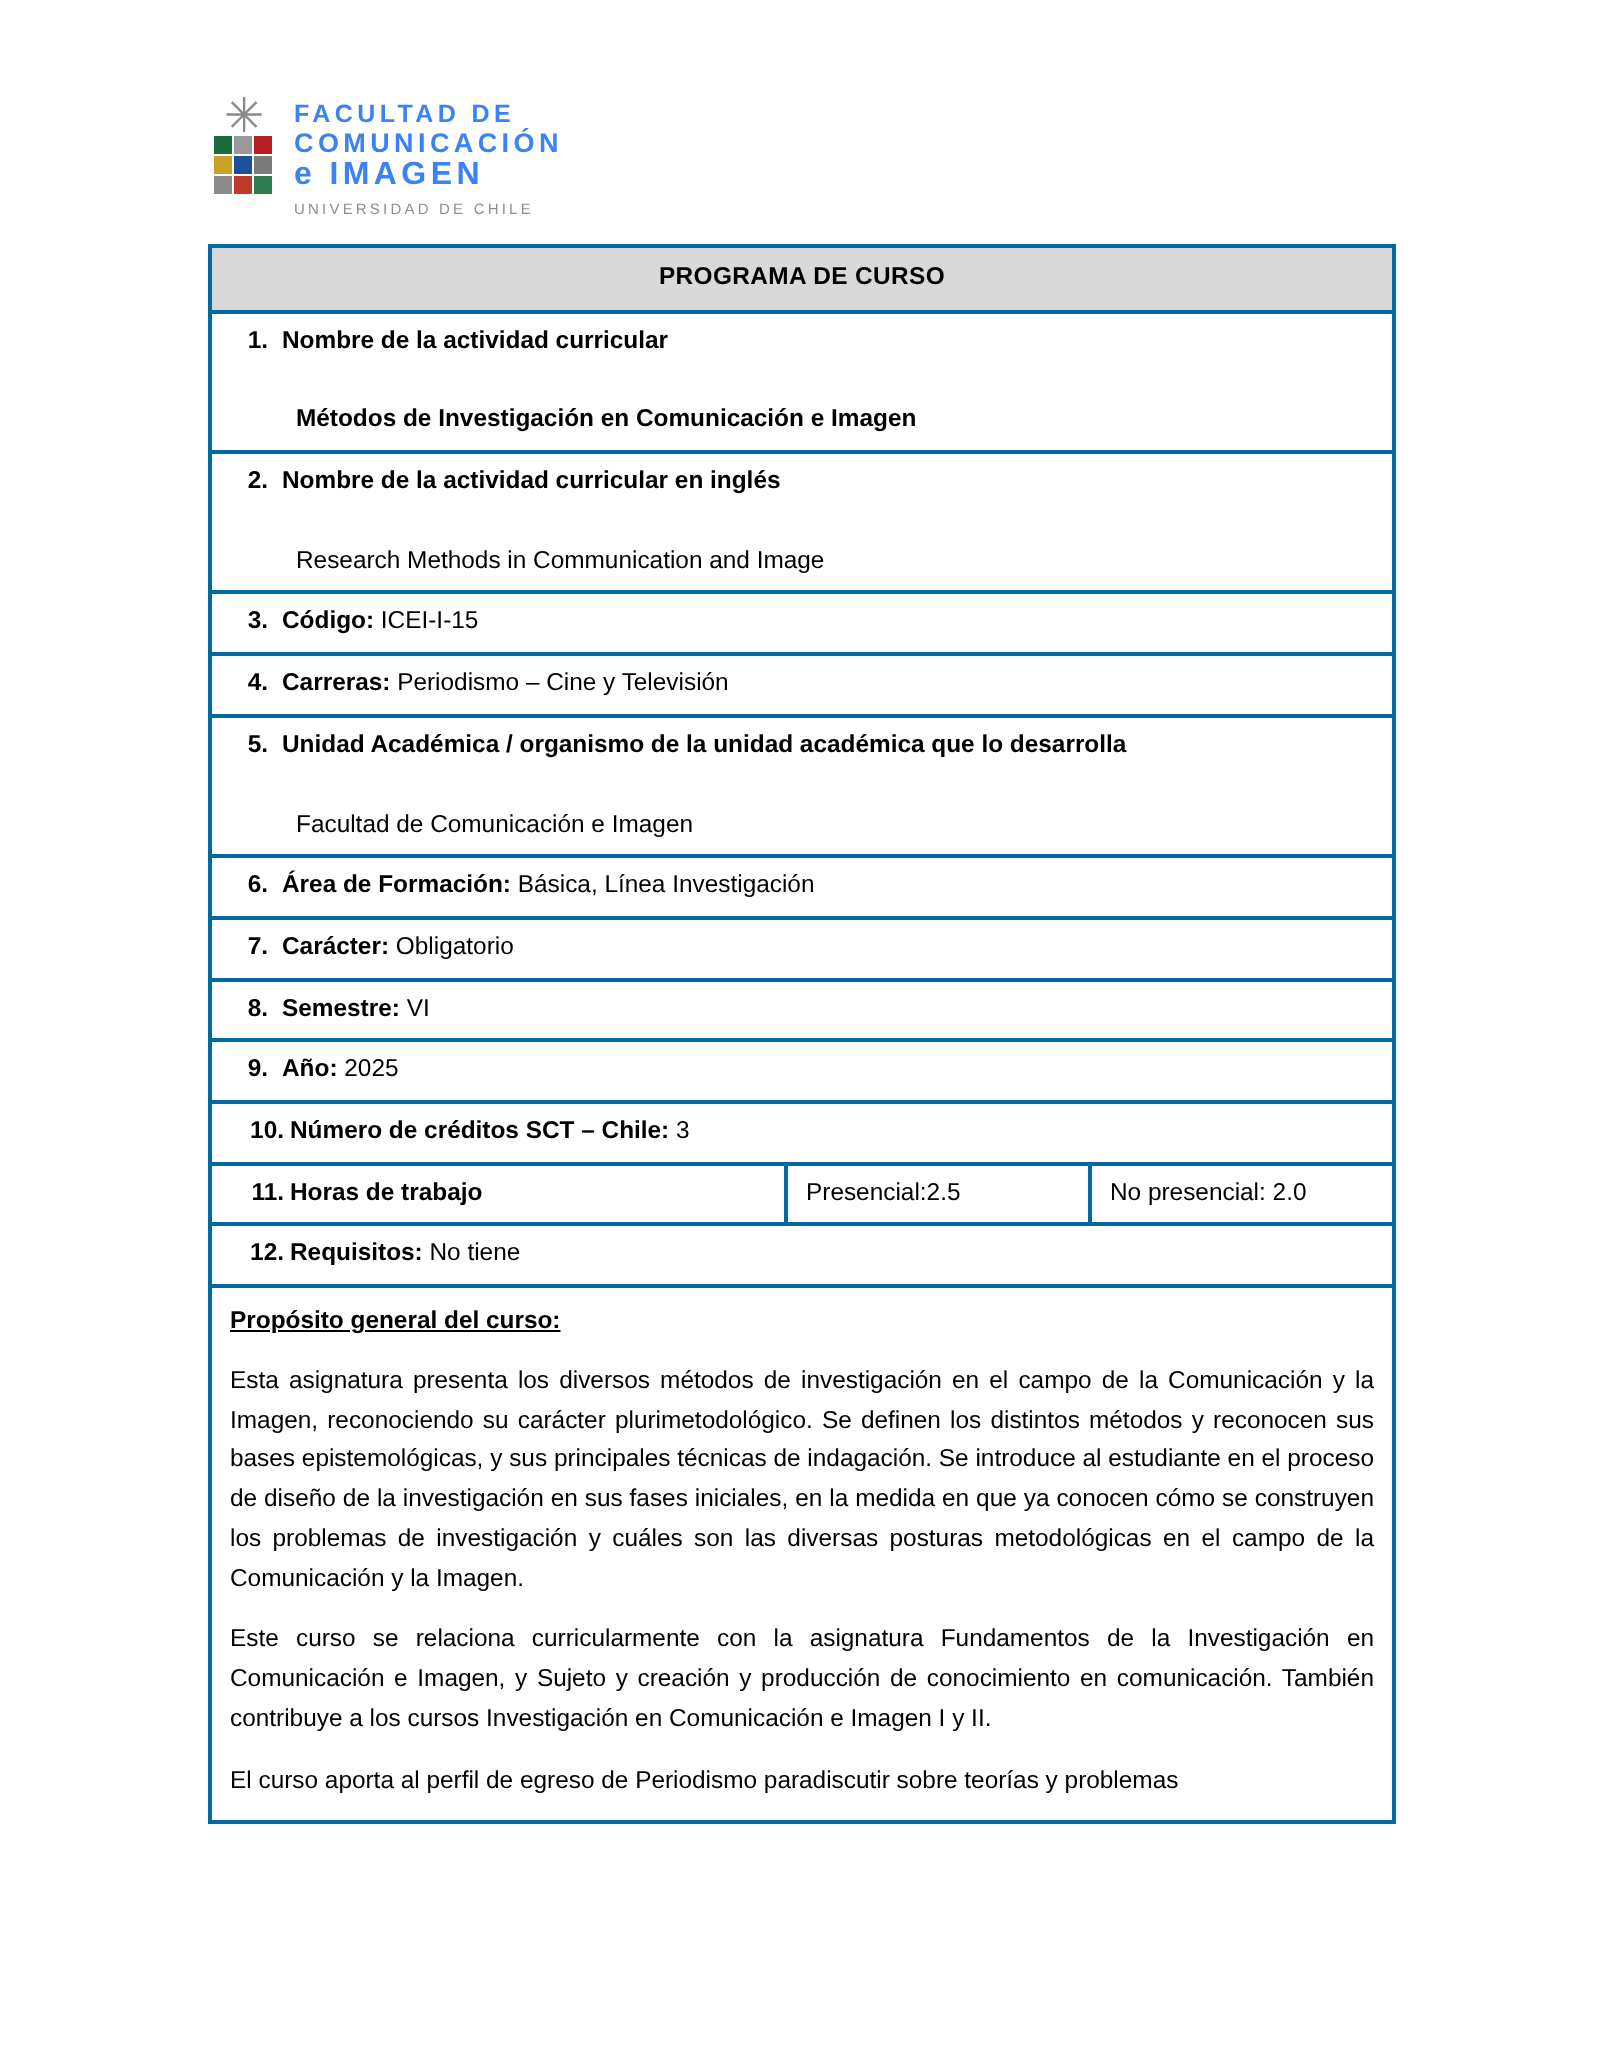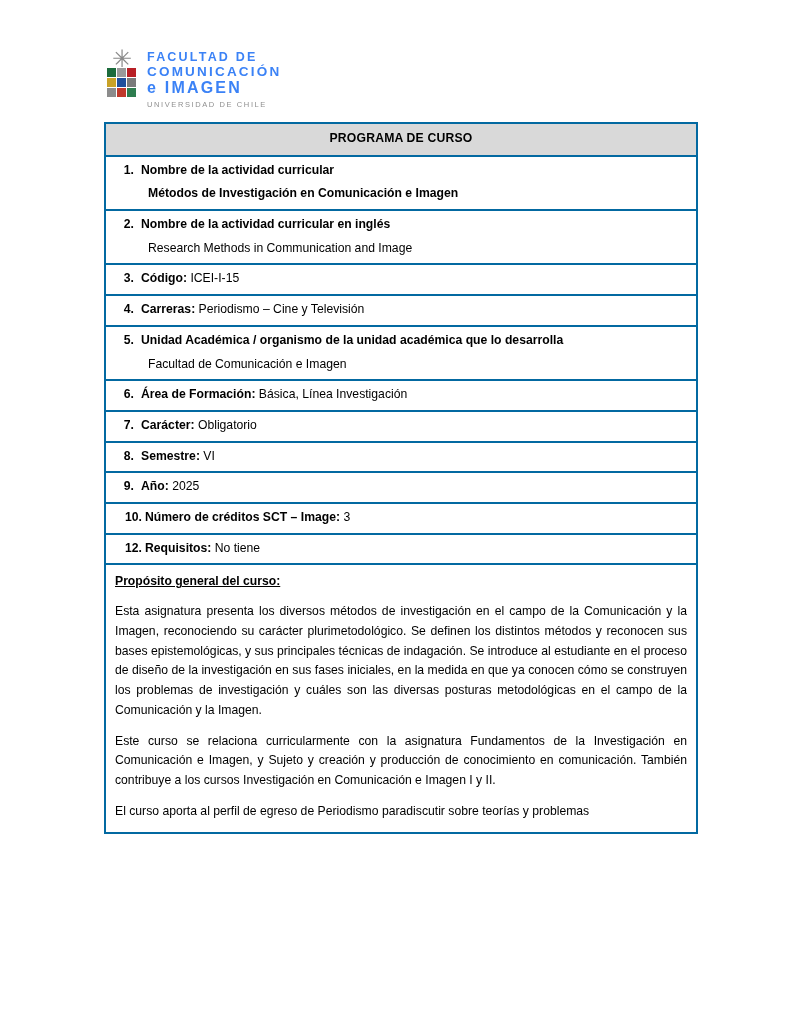--- a/index.html
+++ b/index.html
@@ -129,21 +129,21 @@
     padding-right: 3px;
   }
   .lbl {
     font-weight: bold;
   }
   .val {
     font-weight: normal;
   }
   .sub {
     margin-left: 33px;
-    margin-top: 6px;
+    margin-top: 22px;
   }
   .sub.bold { font-weight: bold; }
 
   
   .prop-cell p {
     margin: 0 0 11px 0;
     text-align: justify;
     font-size: 12.2px;
     line-height: 1.62;
   }
@@ -279,25 +279,35 @@
             <span class="num">9.</span>
             <span><span class="lbl">Año:</span> <span class="val">2025</span></span>
           </div>
         </td>
       </tr>
 
       <tr>
         <td colspan="3">
           <div class="item">
             <span class="num wide">10.</span>
-            <span><span class="lbl">Número de créditos SCT – Image:</span> <span class="val">3</span></span>
-          </div>
-        </td>
-      </tr>
-
+            <span><span class="lbl">Número de créditos SCT – Chile:</span> <span class="val">3</span></span>
+          </div>
+        </td>
+      </tr>
+
+      <tr>
+        <td>
+          <div class="item">
+            <span class="num wide">11.</span>
+            <span class="lbl">Horas de trabajo</span>
+          </div>
+        </td>
+        <td class="cell-mid">Presencial:2.5</td>
+        <td>No presencial: 2.0</td>
+      </tr>
 
       <tr>
         <td colspan="3">
           <div class="item">
             <span class="num wide">12.</span>
             <span><span class="lbl">Requisitos:</span> <span class="val">No tiene</span></span>
           </div>
         </td>
       </tr>
 

